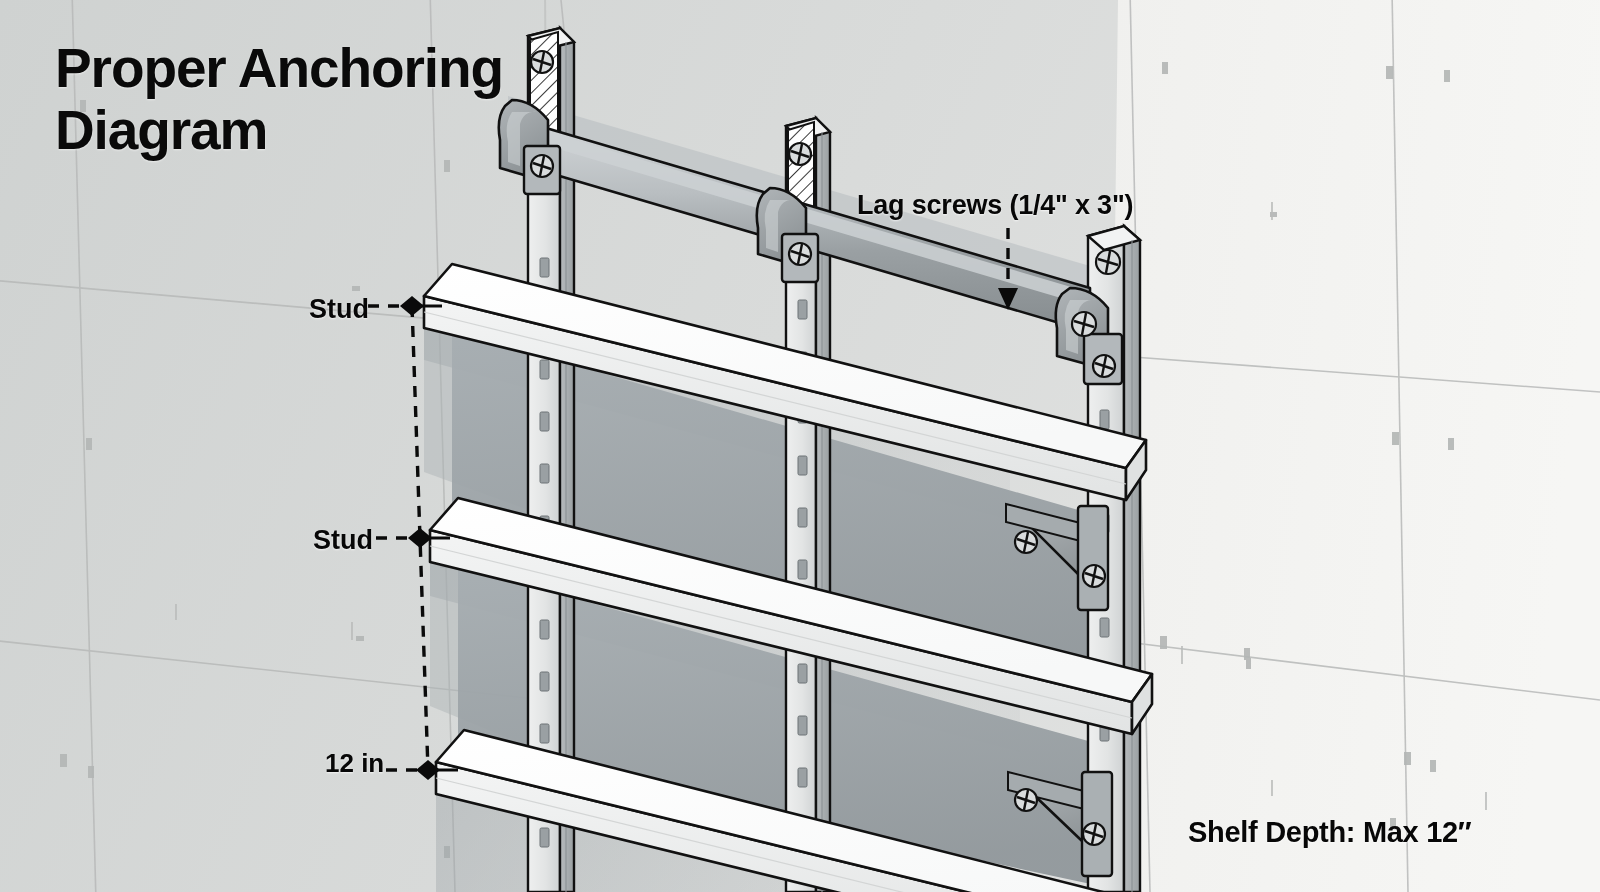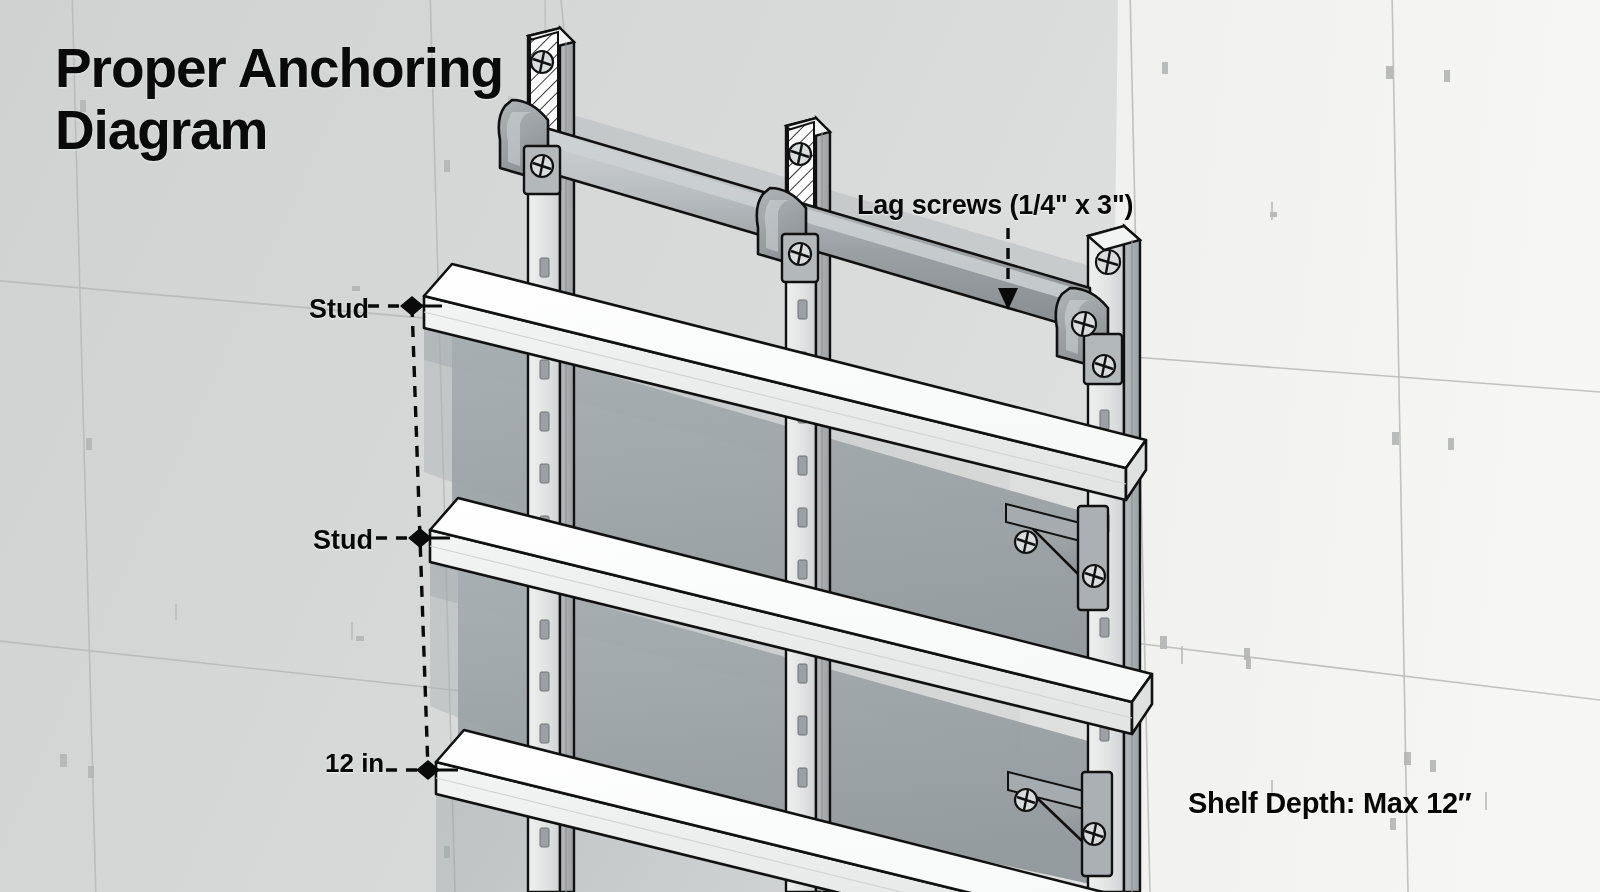--- a/index.html
+++ b/index.html
@@ -68,21 +68,21 @@
     top: 525px;
     font-size: 27px;
   }
   .callout-dim-12 {
     left: 325px;
     top: 748px;
     font-size: 26px;
   }
   .callout-depth {
     left: 1188px;
-    top: 787px;
+    top: 816px;
     font-size: 29px;
     letter-spacing: -0.3px;
     text-align: right;
   }
 </style>
 </head>
 <body>
 
 <div id="stage">
 

